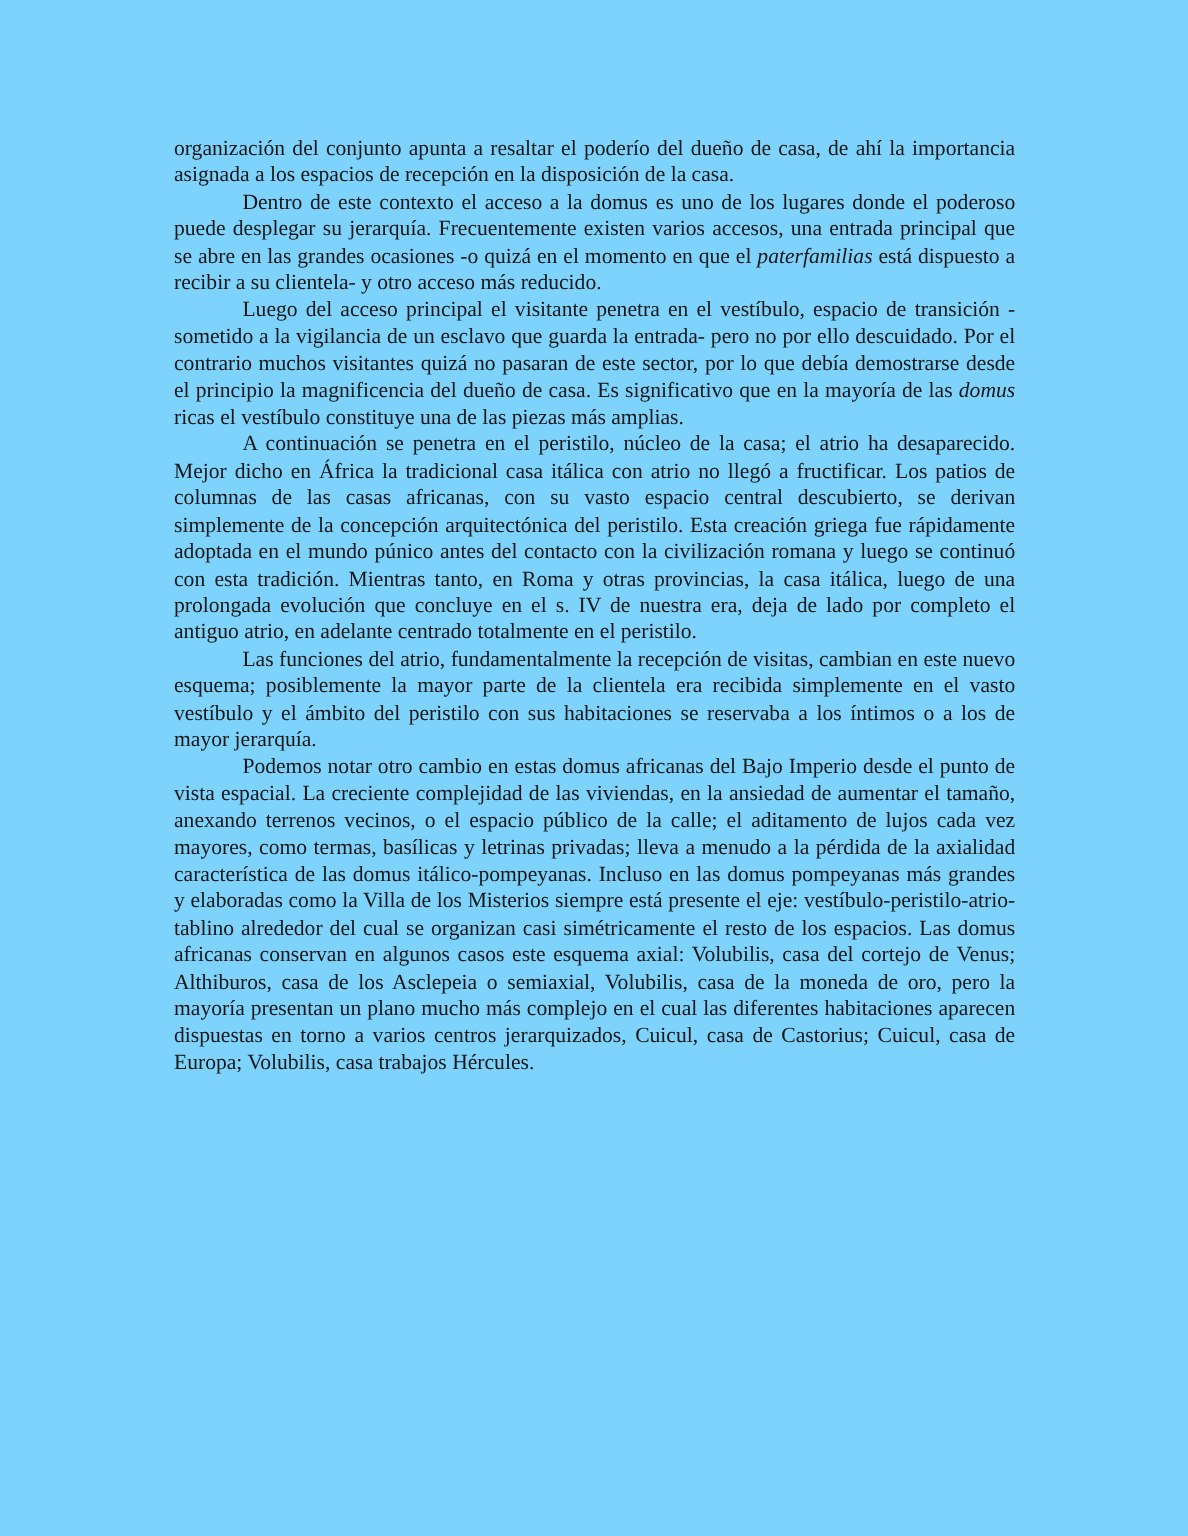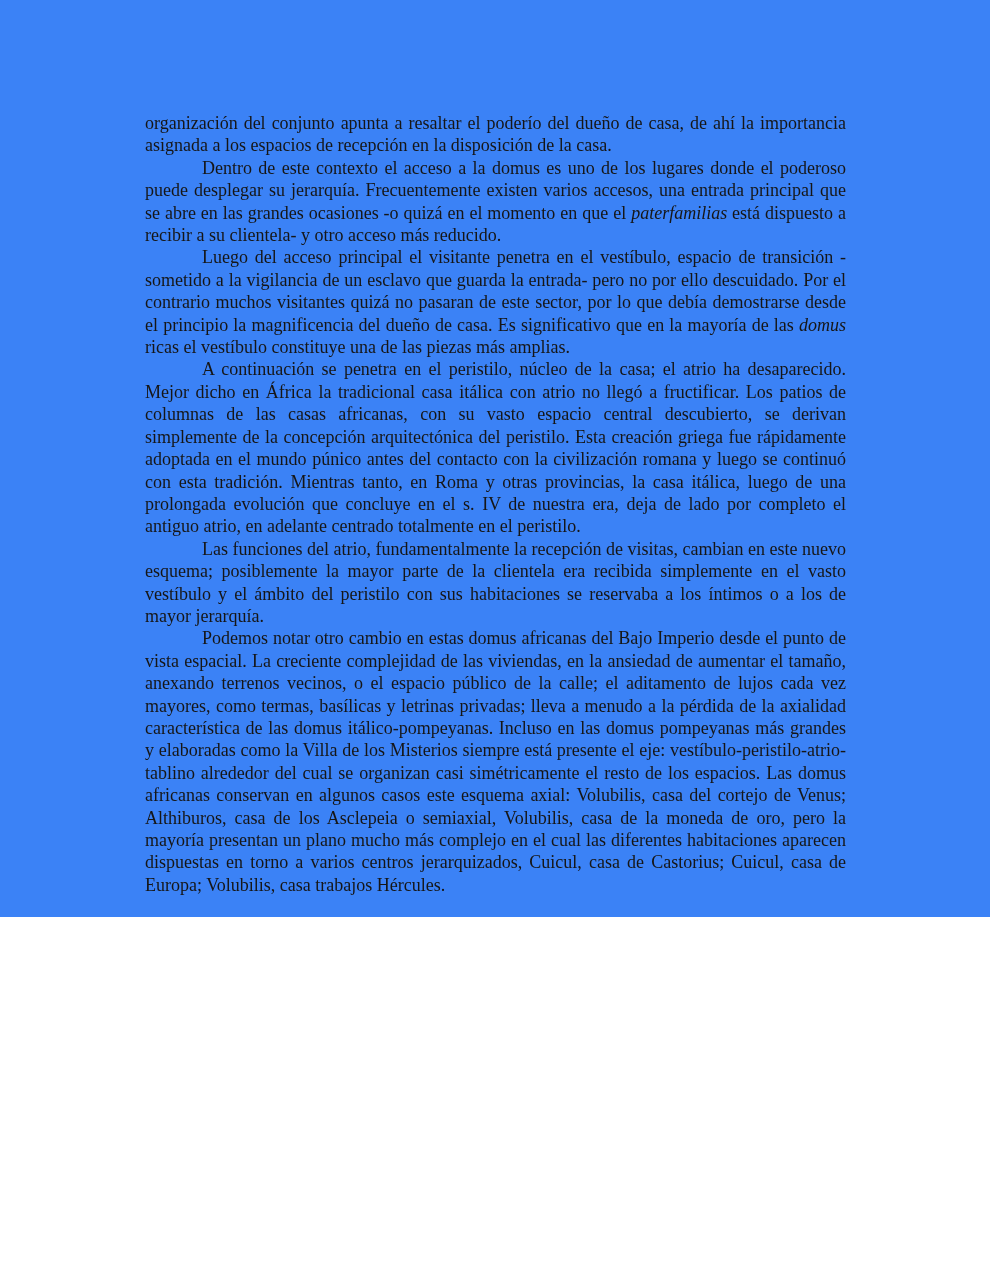--- a/index.html
+++ b/index.html
@@ -3,22 +3,22 @@
 <meta charset="utf-8">
 <style>
   html, body {
     margin: 0;
     padding: 0;
     background: #ffffff;
   }
   .page {
     position: relative;
     width: 990px;
-    height: 917px;
-    background: #3b82f6;
+    height: 1280px;
+    background: #7dd3fc;
     overflow: hidden;
     font-family: "Liberation Serif", "DejaVu Serif", serif;
   }
   .text-block {
     position: absolute;
     left: 145px;
     top: 112px;
     width: 701px;
     color: #161616;
     font-size: 18px;

